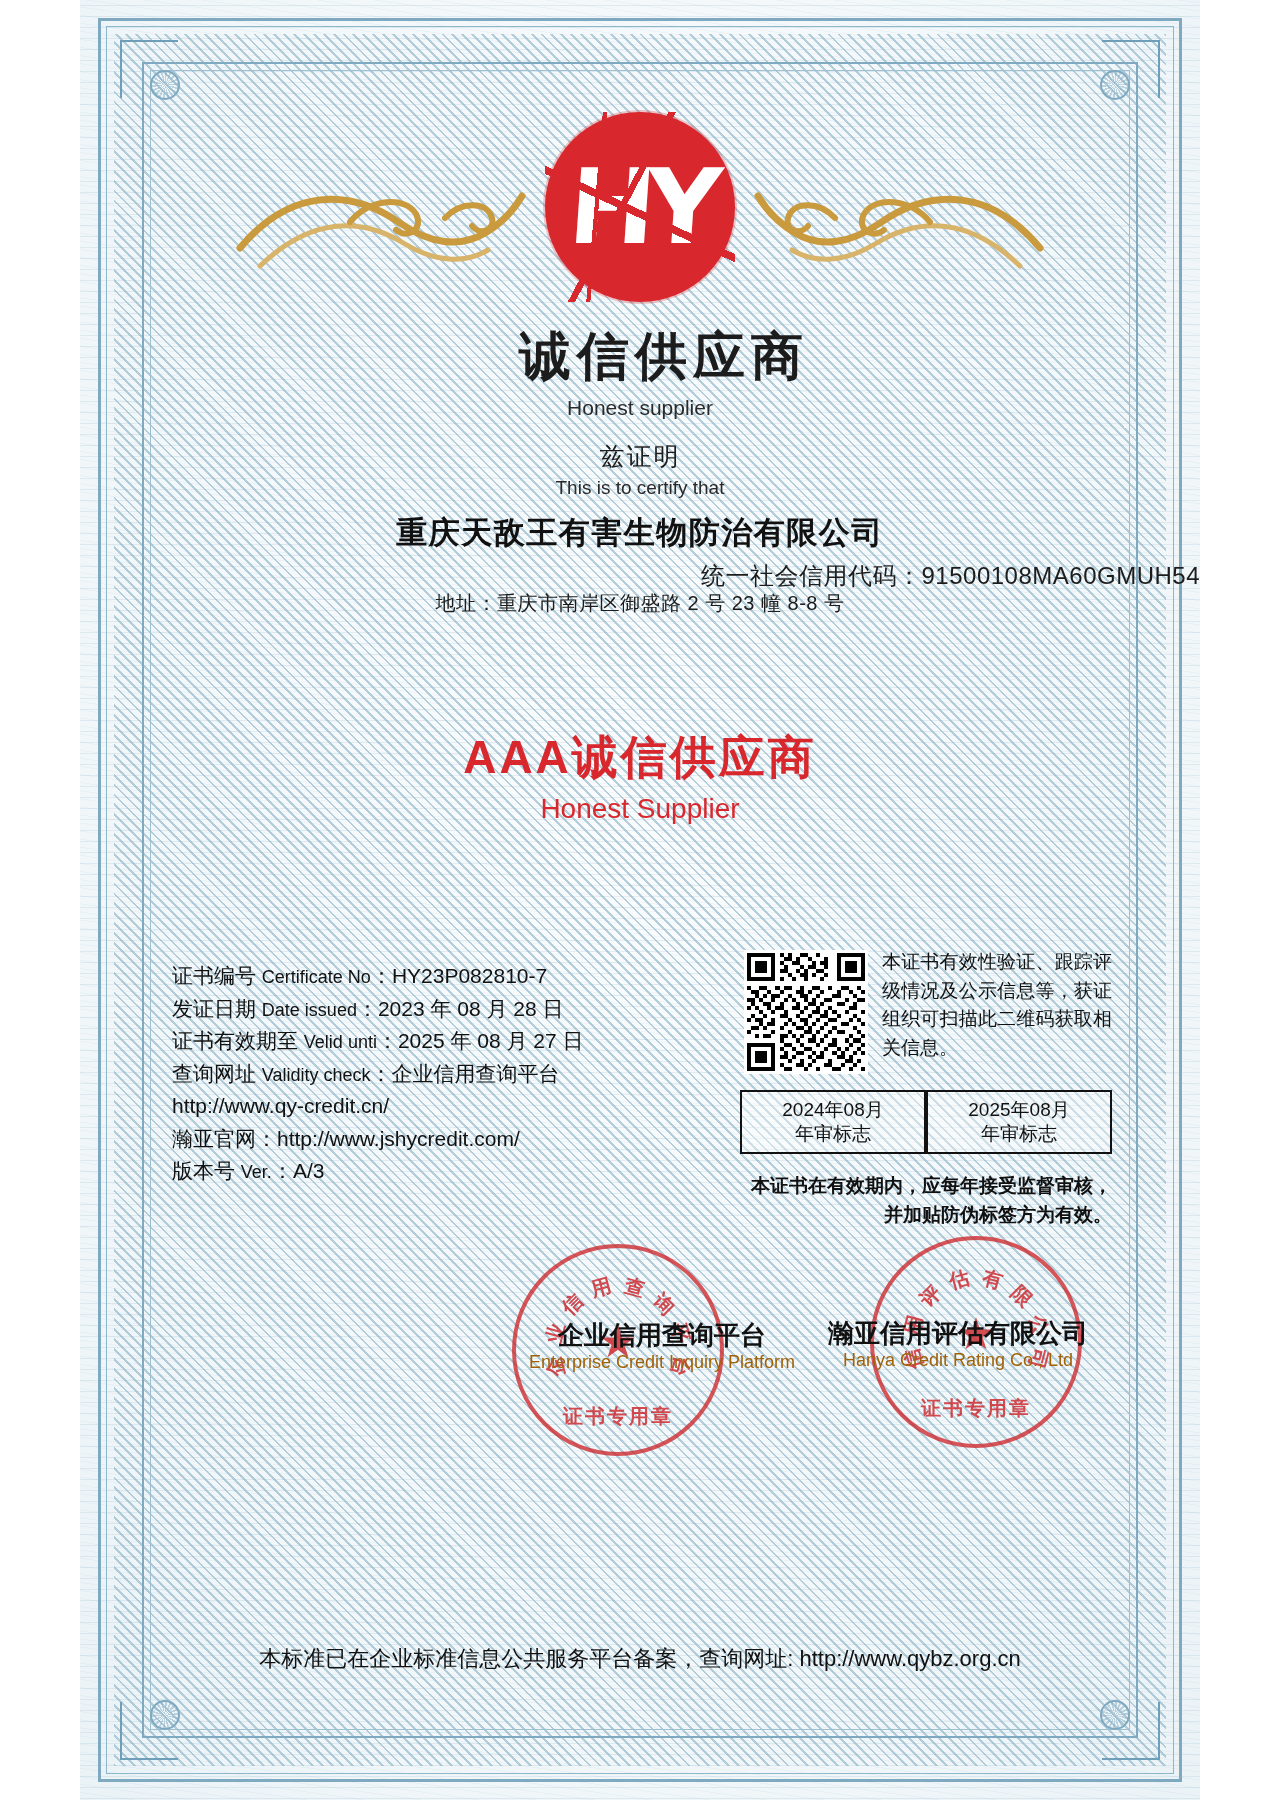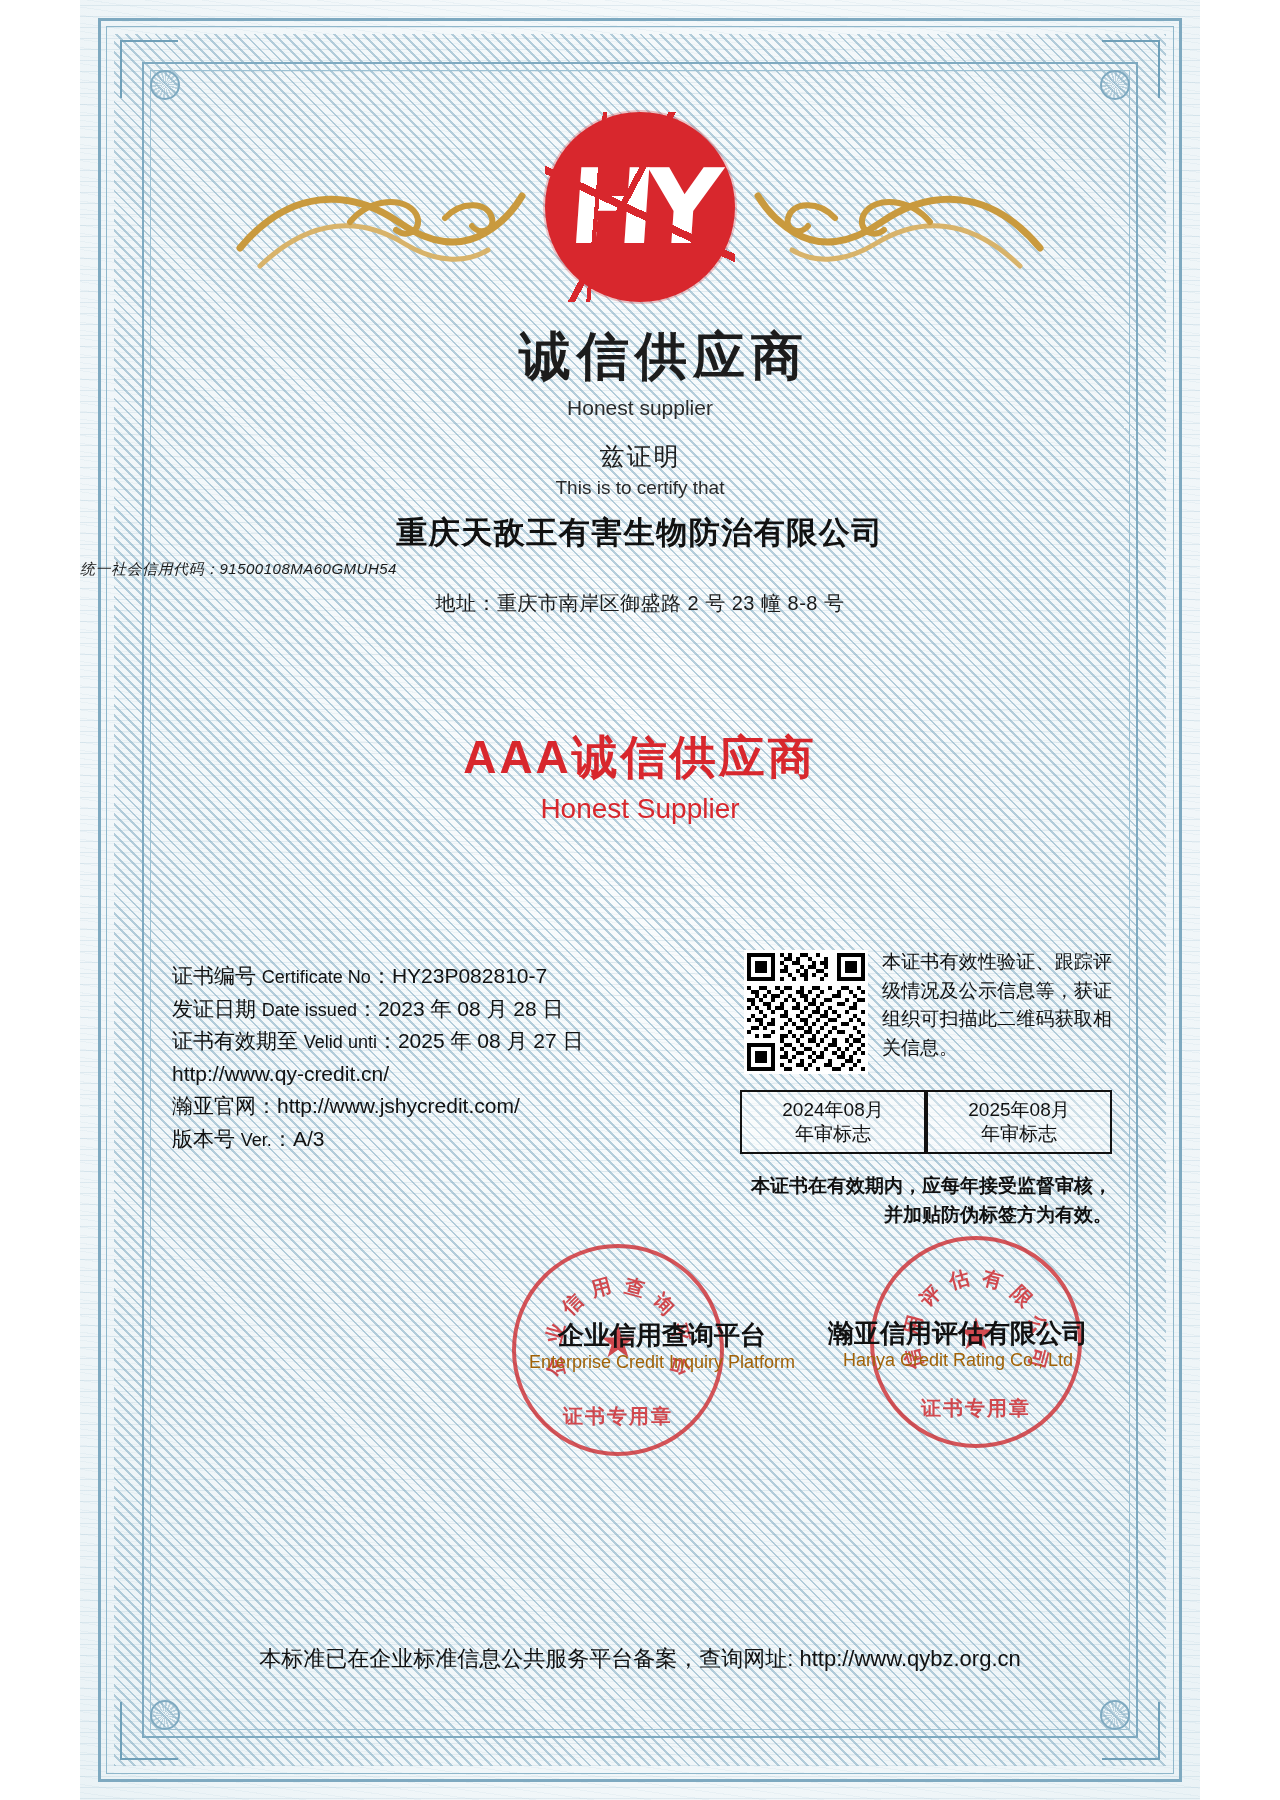--- a/index.html
+++ b/index.html
@@ -147,21 +147,21 @@
     position:absolute; top:477px; left:0; width:100%;
     text-align:center; font-size:19px; color:#2a2a2a;
   }
   .company {
     position:absolute; top:512px; left:0; width:100%;
     text-align:center; font-size:31px; font-weight:700; color:#111;
     letter-spacing:1.5px;
   }
   .credit-code {
     position:absolute; top:560px; left:0; width:100%;
-    text-align:left; font-size:15px; color:#1c1c1c; letter-spacing:.5px;font-style:italic;
+    text-align:right; font-size:24px; color:#1c1c1c; letter-spacing:.5px;
   }
   .address {
     position:absolute; top:590px; left:0; width:100%;
     text-align:center; font-size:20px; color:#1c1c1c; letter-spacing:.5px;
   }
 
   .award-cn {
     position:absolute; top:727px; left:0; width:100%;
     text-align:center; font-size:46px; font-weight:700; color:#d8272d;
     letter-spacing:3px;
@@ -329,20 +329,24 @@
         <span class="lab-cn">证书编号</span>
         <span class="lab-en">Certificate No</span><span class="lab-cn">：</span><span class="val">HY23P082810-7</span>
       </div>
       <div class="row">
         <span class="lab-cn">发证日期</span>
         <span class="lab-en">Date issued</span><span class="lab-cn">：</span><span class="val">2023 年 08 月 28 日</span>
       </div>
       <div class="row">
         <span class="lab-cn">证书有效期至</span>
         <span class="lab-en">Velid unti</span><span class="lab-cn">：</span><span class="val">2025 年 08 月 27 日</span>
+      </div>
+      <div class="row">
+        <span class="lab-cn">查询网址</span>
+        <span class="lab-en">Validity check</span><span class="lab-cn">：</span><span class="val">企业信用查询平台</span>
       </div>
       <div class="row">
         <span class="val">http://www.qy-credit.cn/</span>
       </div>
       <div class="row">
         <span class="lab-cn">瀚亚官网：</span><span class="val">http://www.jshycredit.com/</span>
       </div>
       <div class="row">
         <span class="lab-cn">版本号</span>
         <span class="lab-en">Ver.</span><span class="lab-cn">：</span><span class="val">A/3</span>

